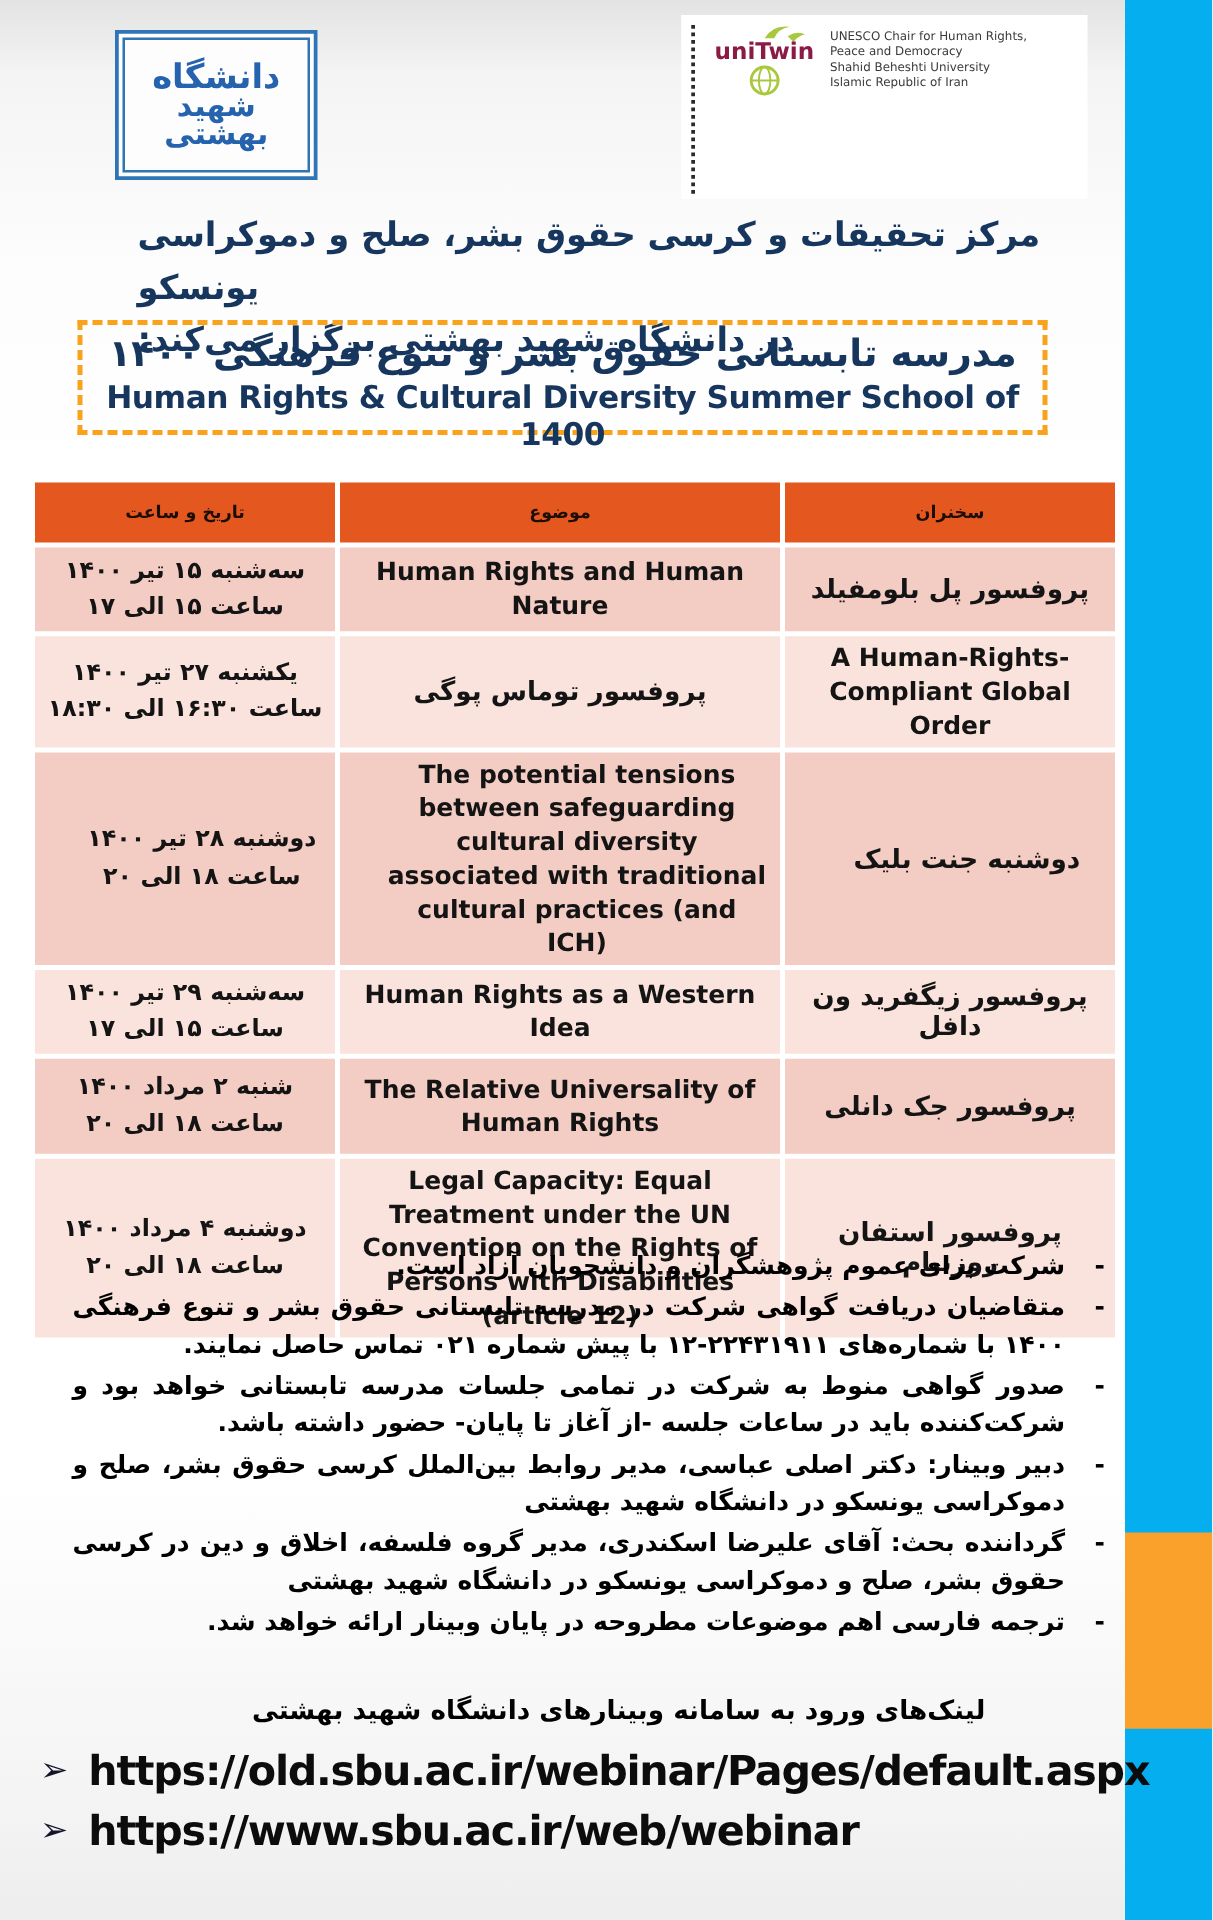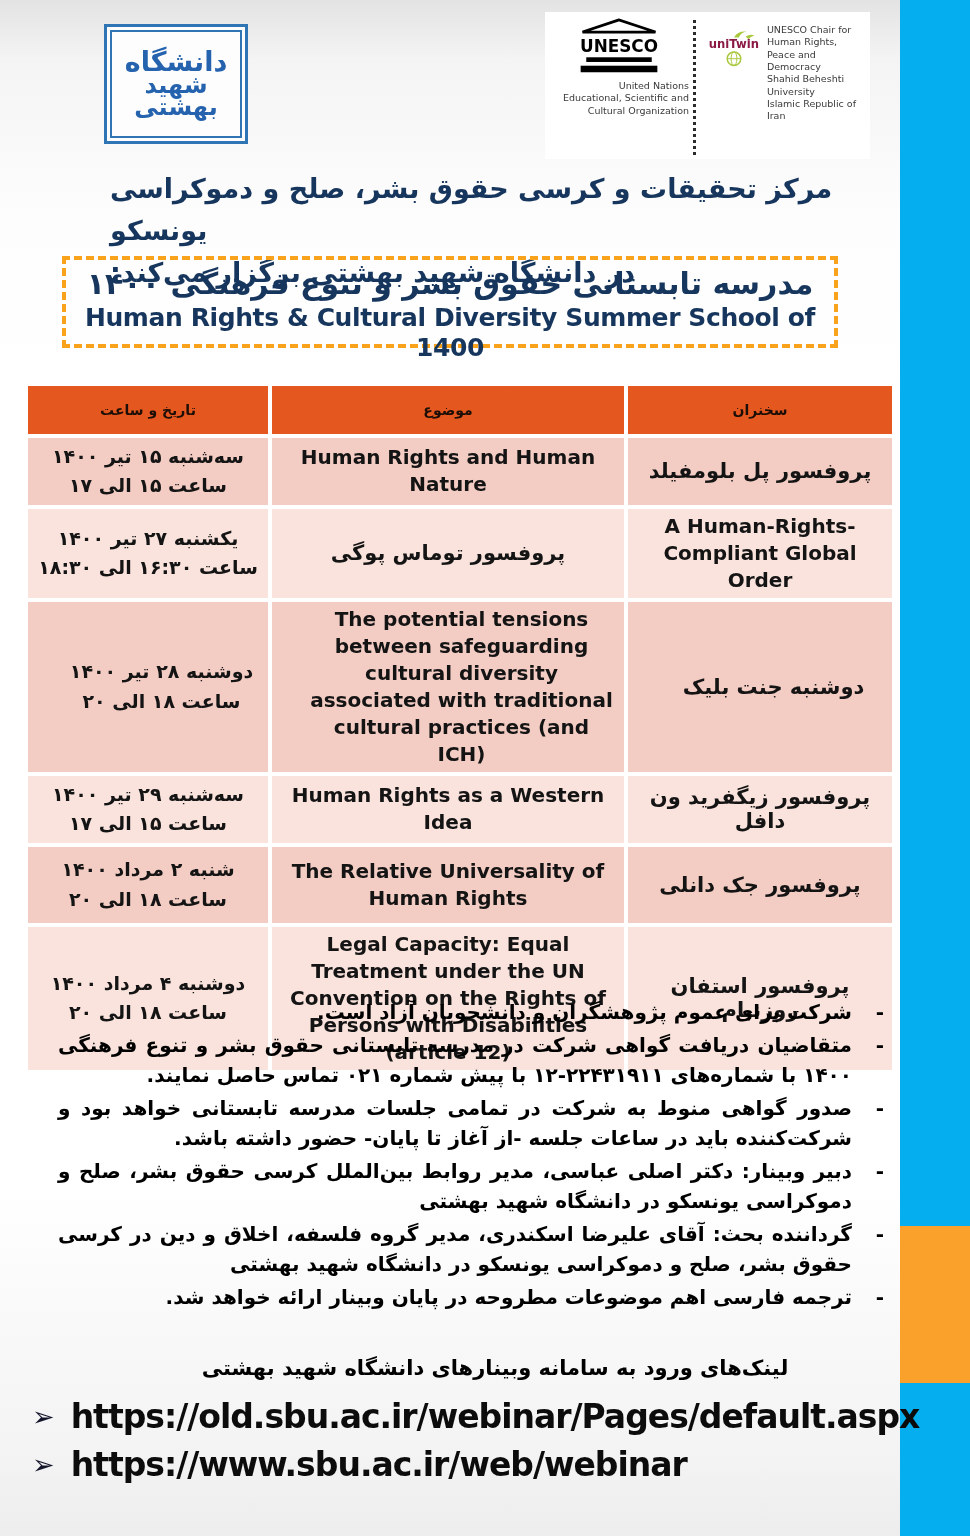--- a/index.html
+++ b/index.html
@@ -7,21 +7,21 @@
   .page {
     position:relative; width:970px; height:1536px; overflow:hidden;
     font-family:"DejaVu Sans", sans-serif;
     background:linear-gradient(180deg,#e3e3e3 0px,#f4f4f4 60px,#fdfdfd 220px,#ffffff 420px,#ffffff 1180px,#f3f3f3 1460px,#ededed 1536px);
   }
   
   .bar-blue { position:absolute; right:0; top:0; width:70px; height:1536px; background:#04AEEF; }
   .bar-orange { position:absolute; right:0; top:1226px; width:70px; height:157px; background:#F9A12B; }
   
   .sbu-logo {
-    position:absolute; left:104px; top:24px; width:144px; height:120px;
+    position:absolute; left:92px; top:24px; width:162px; height:120px;
     border:3px solid #2F74B5; background:#fdfdfd; padding:3px;
   }
   .sbu-logo-inner {
     width:100%; height:100%; border:2px solid #2F74B5;
     display:flex; flex-direction:column; align-items:center; justify-content:center;
     color:#2563AE; font-weight:bold; direction:rtl; line-height:0.92; text-align:center;
   }
   .sbu-l1 { font-size:27px; } .sbu-l2 { font-size:24px; } .sbu-l3 { font-size:24px; }
   
   .partner-box {
@@ -93,34 +93,20 @@
 
   <div class="sbu-logo">
     <div class="sbu-logo-inner">
       <div class="sbu-l1">دانشگاه</div>
       <div class="sbu-l2">شهید</div>
       <div class="sbu-l3">بهشتی</div>
     </div>
   </div>
 
   <div class="partner-box">
-    <div class="partner-left">
-      <svg width="104" height="58" viewBox="0 0 110 62">
-        <polygon points="55,2 16,15 94,15" fill="none" stroke="#000" stroke-width="3"></polygon>
-        <text x="55" y="36" text-anchor="middle" font-family="DejaVu Sans, sans-serif" font-size="18" font-weight="bold" fill="#000">UNESCO</text>
-        <rect x="20" y="42" width="70" height="5" fill="#000"></rect>
-        <rect x="14" y="51" width="82" height="7" fill="#000"></rect>
-      </svg>
-      <div class="unesco-caption">
-
-      <div>United Nations</div>
-          <div>Educational, Scientific and</div>
-          <div>Cultural Organization</div>
-        </div>
-    </div>
     <div class="partner-divider"></div>
     <div class="partner-right">
       <svg width="100" height="62" viewBox="0 0 130 80">
         <path d="M62,16 q8,-14 26,-12 q-12,2 -16,12 z" fill="#A9C83D"></path>
         <path d="M86,14 q10,-6 18,-2 q-8,2 -12,8 z" fill="#A9C83D"></path>
         <text x="10" y="38" font-family="DejaVu Sans, sans-serif" font-size="24" font-weight="bold" fill="#8B1A44">uniTwin</text>
         <circle cx="62" cy="60" r="14" fill="none" stroke="#A9C83D" stroke-width="3"></circle>
         <ellipse cx="62" cy="60" rx="6" ry="14" fill="none" stroke="#A9C83D" stroke-width="2"></ellipse>
         <line x1="48" y1="60" x2="76" y2="60" stroke="#A9C83D" stroke-width="2"></line>
       </svg>

